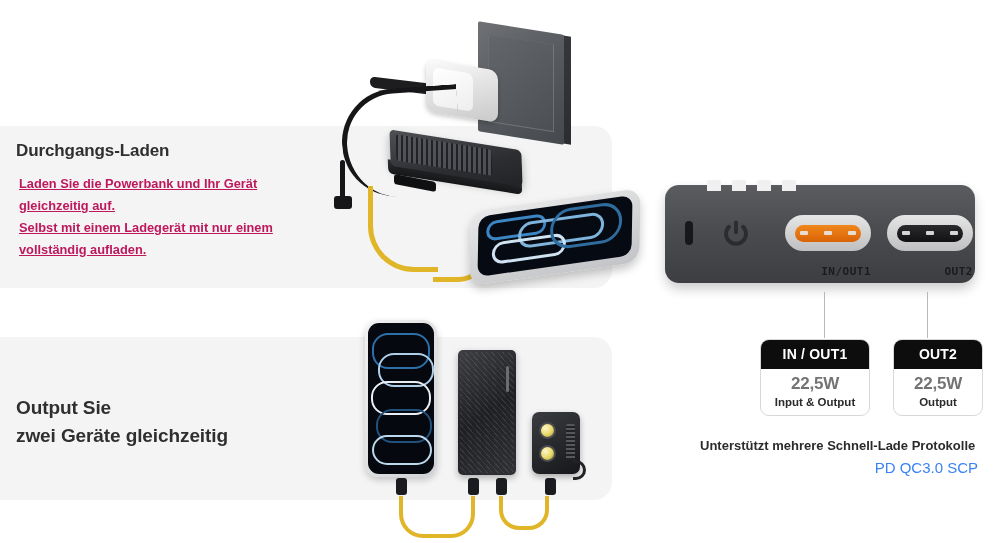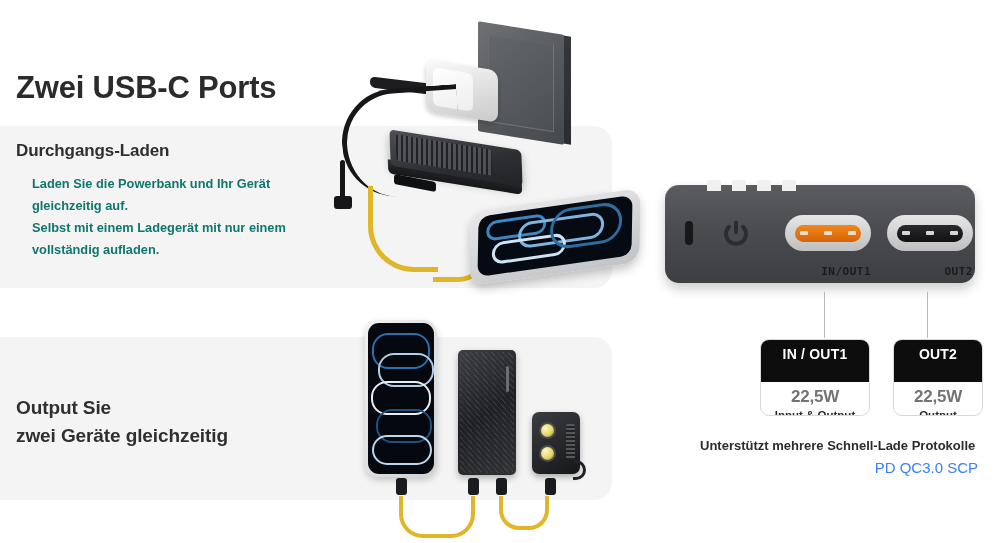--- a/index.html
+++ b/index.html
@@ -27,23 +27,24 @@
     letter-spacing: -0.2px; white-space: nowrap;
   }
 
   
   #subhead-1 {
     position: absolute; left: 16px; top: 141px;
     font-size: 17px; font-weight: 700; color: #2f2f2f;
     letter-spacing: -0.1px;
   }
   #body-1 {
-    position: absolute; left: 32px; top: 173px; width: 330px;
-    font-size: 12.8px; font-weight: 700; color: #0f766e;
+    position: absolute; left: 19px; top: 173px; width: 330px;
+    font-size: 12.8px; font-weight: 700; color: #be185d;
     line-height: 1.72;
+    text-decoration: underline;
   }
   #body-1 .line { white-space: nowrap; }
 
   
   #subhead-2 {
     position: absolute; left: 16px; top: 394px; width: 320px;
     font-size: 19px; font-weight: 700; color: #2f2f2f;
     line-height: 1.45; letter-spacing: -0.1px;
   }
   #subhead-2 .line { white-space: nowrap; }
@@ -267,21 +268,21 @@
   .spec-box {
     position: absolute; background: #ffffff;
     border: 1px solid #d8d8d8; border-radius: 9px; overflow: hidden;
     text-align: center;
   }
   #spec-1 { left: 760px; top: 339px; width: 110px; height: 77px; }
   #spec-2 { left: 893px; top: 339px; width: 90px;  height: 77px; }
   .spec-head {
     background: #0d0d0d; color: #ffffff;
     font-size: 14px; font-weight: 700; letter-spacing: .2px;
-    padding: 6px 0 20px;
+    padding: 6px 0 7px;
   }
   .spec-watt {
     font-size: 17px; font-weight: 700; color: #737373;
     padding-top: 5px; letter-spacing: -.2px;
   }
   .spec-note {
     font-size: 11.5px; font-weight: 700; color: #2b2b2b;
     padding: 2px 0 6px;
   }
 
@@ -296,21 +297,20 @@
   }
 </style>
 </head>
 <body>
 
 <div id="page">
 
   <div class="panel" id="panel-top"></div>
   <div class="panel" id="panel-bottom"></div>
 
-  <div id="headline">Zwei USB-C Ports</div>
 
   <div id="subhead-1">Durchgangs-Laden</div>
   <div id="body-1">
     <div class="line">Laden Sie die Powerbank und Ihr Gerät</div>
     <div class="line">gleichzeitig auf.</div>
     <div class="line">Selbst mit einem Ladegerät mit nur einem</div>
     <div class="line">vollständig aufladen.</div>
   </div>
 
   <div id="subhead-2">

